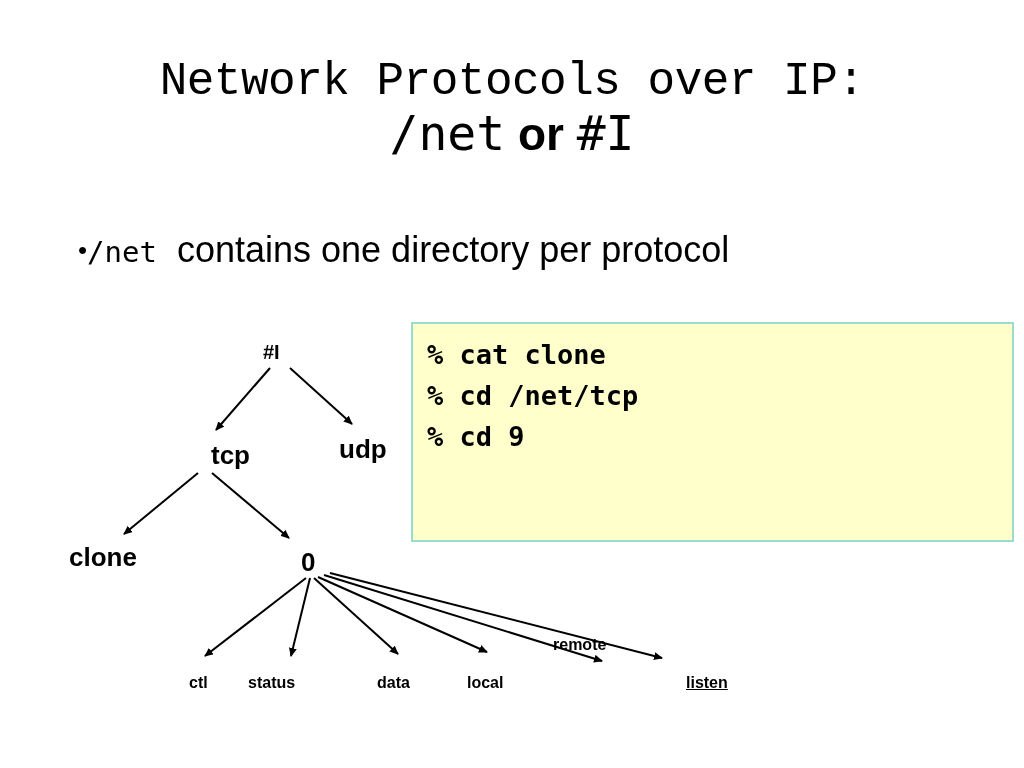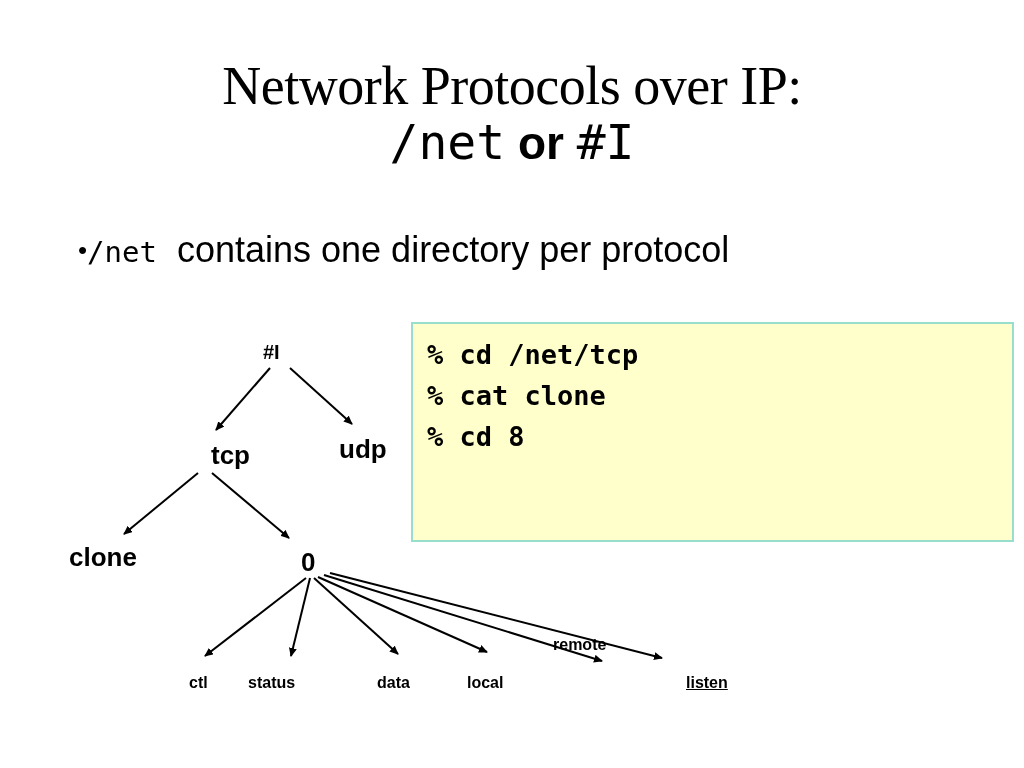--- a/index.html
+++ b/index.html
@@ -21,22 +21,22 @@
   #slide-title {
     position: absolute;
     left: 0;
     top: 58px;
     width: 1024px;
     text-align: center;
     line-height: 1.05;
   }
   .title-line1 {
     display: block;
-    font-family: Liberation Serif, serif;
-    font-size: 54px;
+    font-family: Liberation Mono, monospace;
+    font-size: 46px;
     font-weight: 400;
     letter-spacing: -0.5px;
   }
   .title-line2 {
     display: block;
     margin-top: 2px;
     font-size: 48px;
     font-weight: 400;
     white-space: pre;
   }
@@ -125,23 +125,23 @@
 <body>
 
 <div id="slide-title">
   <span class="title-line1">Network Protocols over IP:</span>
   <span class="title-line2"><span class="mono">/net</span><span class="title-or"> or </span><span class="mono">#I</span></span>
 </div>
 
 <div id="bullet-row"><span class="bullet-dot">•</span><span class="bullet-mono">/net</span><span class="bullet-text">  contains one directory per protocol</span></div>
 
 <div id="code-box">
+  <div class="code-line">% cat clone</div>
   <div class="code-line">% cd /net/tcp</div>
-  <div class="code-line">% cat clone</div>
-  <div class="code-line">% cd 8</div>
+  <div class="code-line">% cd 9</div>
 </div>
 
 <svg id="tree" viewBox="0 0 1024 768" xmlns="http://www.w3.org/2000/svg">
   <defs>
     <marker id="arrowhead" markerWidth="9" markerHeight="8" refX="8" refY="4" orient="auto" markerUnits="userSpaceOnUse">
       <path d="M0,0 L9,4 L0,8 z" fill="#000000"></path>
     </marker>
   </defs>
   <g id="tree-edges">
       <line x1="270" y1="368" x2="216" y2="430" stroke="#000000" stroke-width="2" marker-end="url(#arrowhead)"></line>

